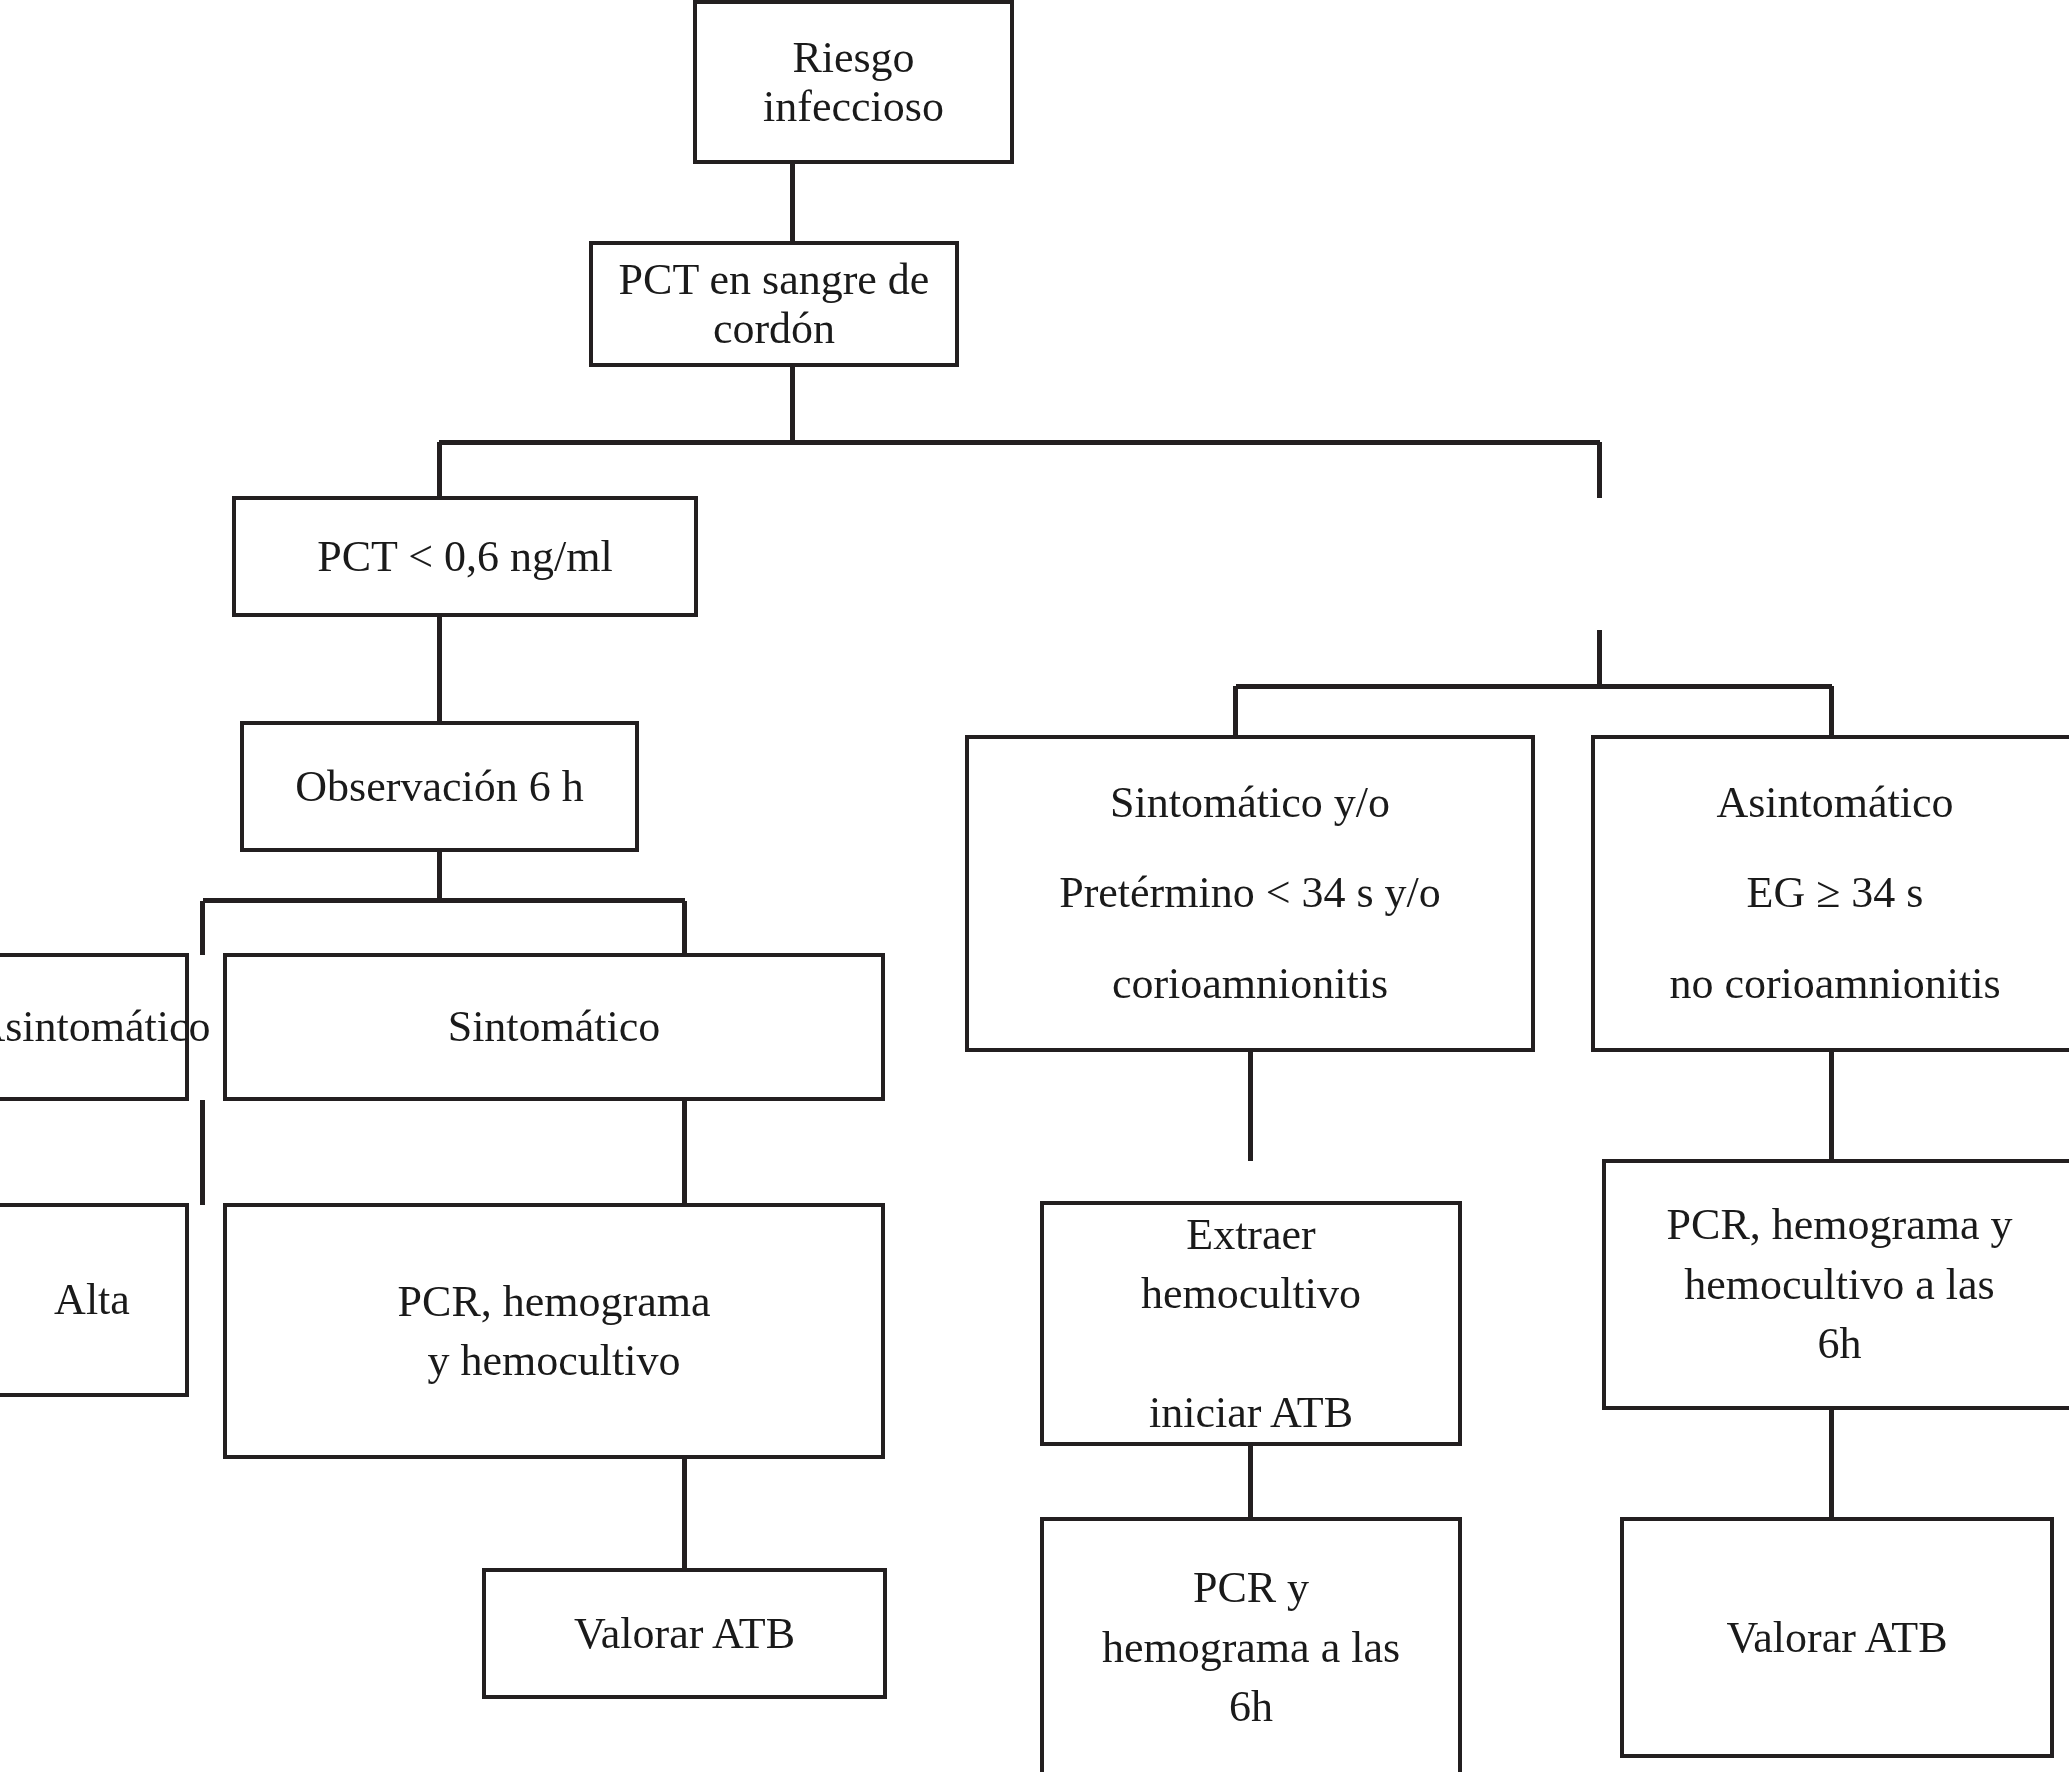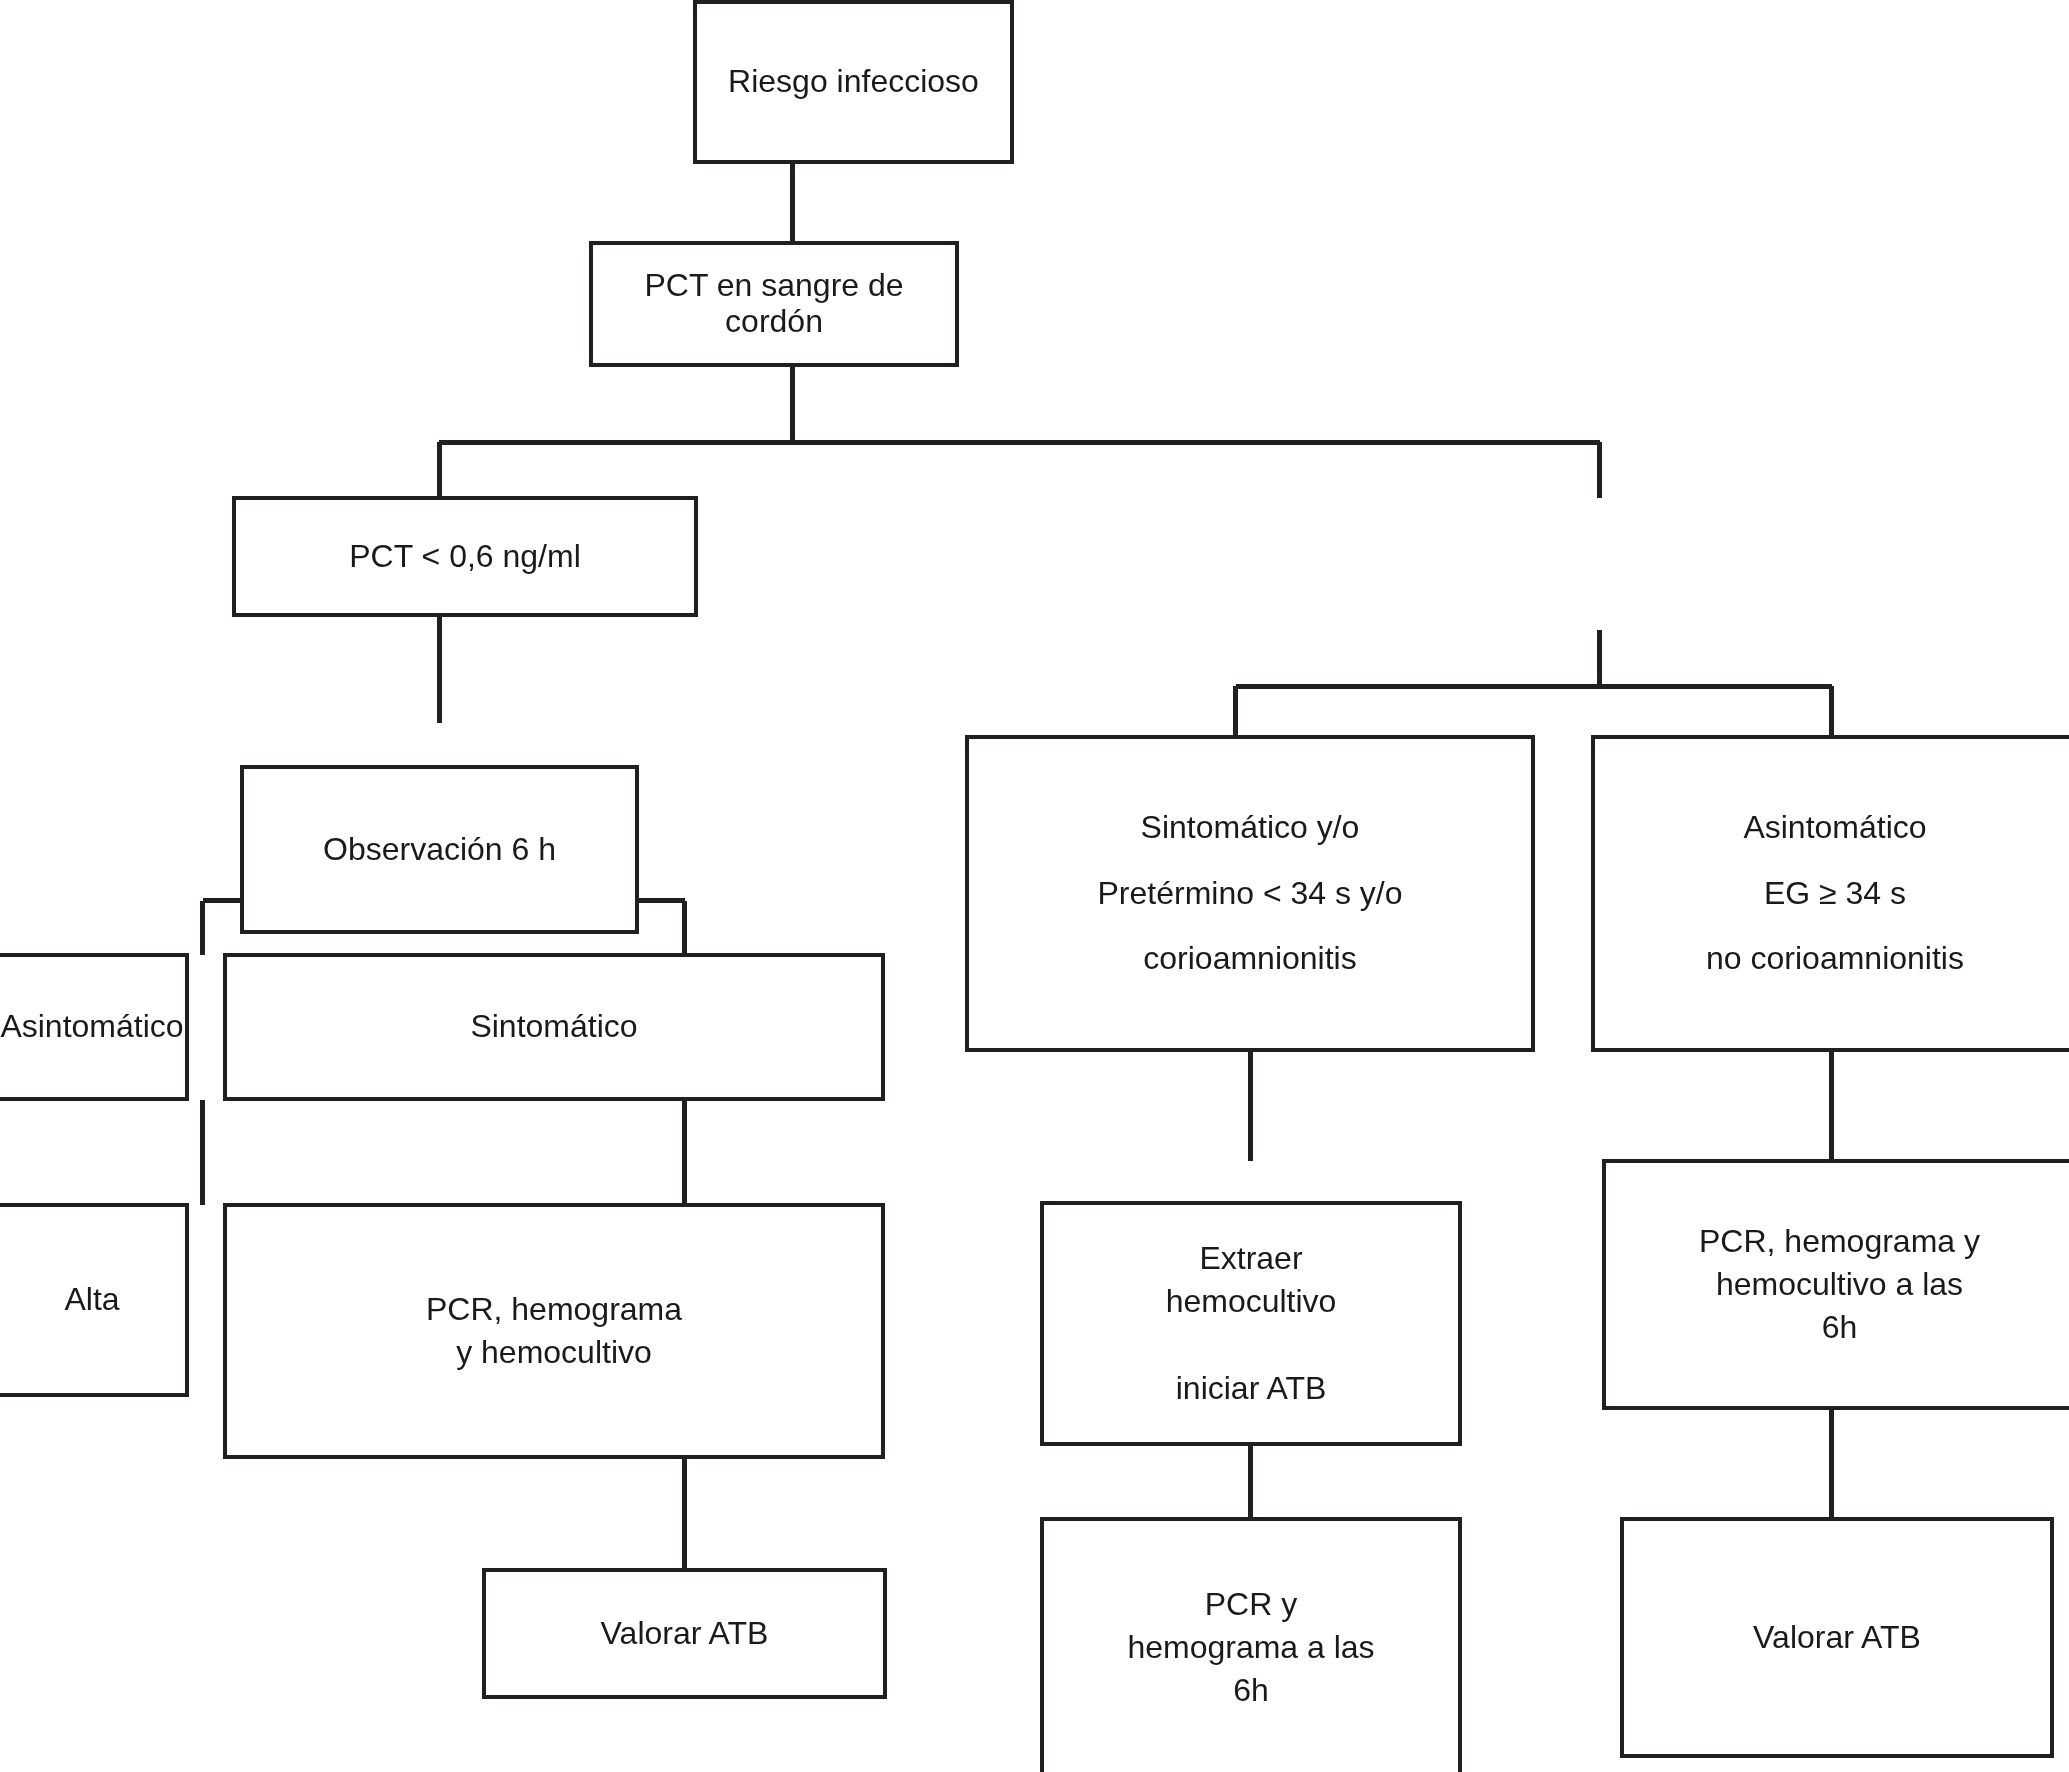--- a/index.html
+++ b/index.html
@@ -22,25 +22,26 @@
     position:absolute;
     box-sizing:border-box;
     border:4.1px solid #231f20;
     background:#ffffff;
     display:flex;
     align-items:center;
     justify-content:center;
     text-align:center;
   }
   .node .label{
-    font-size:32px;
+    font-size:44px;
     line-height:1.12;
     color:#1a1a1a;
     padding:0 4px;
     white-space:pre-line;
+    font-family:Liberation Serif, serif;
   }
   .node.multi .label{ line-height:2.05; }
   .node.multi2 .label{ line-height:1.35; }
 </style>
 </head>
 <body>
 
 <div id="stage">
 
   <svg class="connectors" viewBox="0 0 2504 2145">
@@ -87,21 +88,21 @@
 
   <div class="node" style="left:589px; top:241px; width:370px; height:126px;">
     <span class="label">PCT en sangre de cordón</span>
   </div>
 
   <div class="node" style="left:232px; top:496px; width:466px; height:121px;">
     <span class="label">PCT &lt; 0,6 ng/ml</span>
   </div>
 
 
-  <div class="node" style="left:240px; top:721px; width:399px; height:169px;margin-top:44px;">
+  <div class="node" style="left:240px; top:721px; width:399px; height:131px;">
     <span class="label">Observación 6 h</span>
   </div>
 
   <div class="node" style="left:-5px; top:953px; width:194px; height:148px;">
     <span class="label">Asintomático</span>
   </div>
 
   <div class="node" style="left:223px; top:953px; width:662px; height:148px;">
     <span class="label">Sintomático</span>
   </div>

